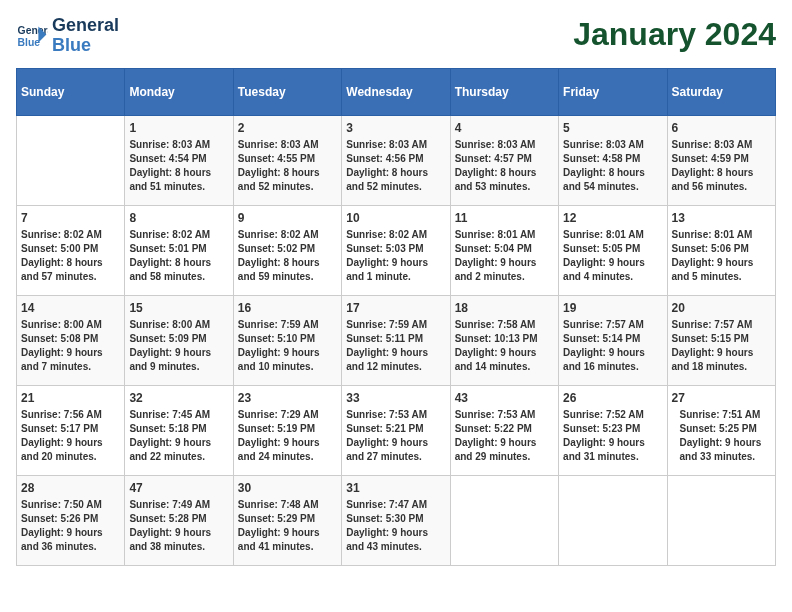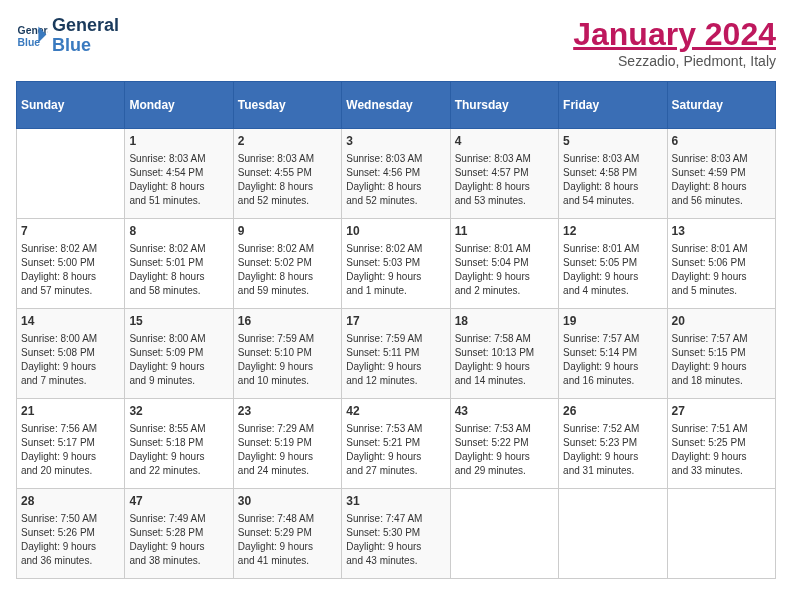--- a/index.html
+++ b/index.html
@@ -30,22 +30,21 @@
       width: 32px;
       height: 32px;
       margin-right: 4px;
     }
     .title-block {
       text-align: right;
     }
     .month-title {
       font-size: 32px;
       font-weight: bold;
-      color: #be185d;
-      text-decoration: underline;
+      color: #14532d;
     }
     .location {
       font-size: 14px;
       color: #555;
     }
     table {
       width: 100%;
       border-collapse: collapse;
       font-size: 11px;
     }
@@ -75,20 +74,21 @@
     .day-number {
       font-weight: bold;
       font-size: 12px;
       margin-bottom: 2px;
       display: block;
     }
     .day-info {
       font-size: 10px;
       color: #333;
       line-height: 1.4;
+      font-weight: bold;
     }
     .empty-cell {
       background: #fff !important;
     }
   </style>
 </head>
 <body>
 
 <div class="header">
   <div class="logo">
@@ -97,21 +97,20 @@
       <text x="2" y="32" font-size="13" font-weight="bold" fill="#3a7abf">Blue</text>
       <polygon points="28,8 38,18 28,28" fill="#3a7abf"></polygon>
     </svg>
     <div>
       <div class="logo-text">General</div>
       <div class="logo-text" style="color:#3a7abf">Blue</div>
     </div>
   </div>
   <div class="title-block">
     <div class="month-title">January 2024</div>
-    <div class="location">Sezzadio, Piedmont, Italy</div>
   </div>
 </div>
 
 <table>
   <thead>
     <tr>
     <th>Sunday</th>
         <th>Monday</th>
         <th>Tuesday</th>
         <th>Wednesday</th>
@@ -271,34 +270,34 @@
       <tr>
         <td>
           <span class="day-number">21</span>
           <div class="day-info" style="white-space: pre-line;">Sunrise: 7:56 AM
 Sunset: 5:17 PM
 Daylight: 9 hours
 and 20 minutes.</div>
         </td>
         <td>
           <span class="day-number">32</span>
-          <div class="day-info" style="white-space: pre-line;">Sunrise: 8:55 AM
+          <div class="day-info" style="white-space: pre-line;">Sunrise: 7:45 AM
 Sunset: 5:18 PM
 Daylight: 9 hours
 and 22 minutes.</div>
         </td>
         <td>
           <span class="day-number">23</span>
           <div class="day-info" style="white-space: pre-line;">Sunrise: 7:29 AM
 Sunset: 5:19 PM
 Daylight: 9 hours
 and 24 minutes.</div>
         </td>
         <td>
-          <span class="day-number">42</span>
+          <span class="day-number">33</span>
           <div class="day-info" style="white-space: pre-line;">Sunrise: 7:53 AM
 Sunset: 5:21 PM
 Daylight: 9 hours
 and 27 minutes.</div>
         </td>
         <td>
           <span class="day-number">43</span>
           <div class="day-info" style="white-space: pre-line;">Sunrise: 7:53 AM
 Sunset: 5:22 PM
 Daylight: 9 hours
@@ -306,21 +305,21 @@
         </td>
         <td>
           <span class="day-number">26</span>
           <div class="day-info" style="white-space: pre-line;">Sunrise: 7:52 AM
 Sunset: 5:23 PM
 Daylight: 9 hours
 and 31 minutes.</div>
         </td>
         <td>
           <span class="day-number">27</span>
-          <div class="day-info" style="white-space: pre-line;">Sunrise: 7:51 AM
+          <div class="day-info" style="white-space: pre-line; margin-left: 8px;">Sunrise: 7:51 AM
 Sunset: 5:25 PM
 Daylight: 9 hours
 and 33 minutes.</div>
         </td>
       </tr>
       <tr>
         <td>
           <span class="day-number">28</span>
           <div class="day-info" style="white-space: pre-line;">Sunrise: 7:50 AM
 Sunset: 5:26 PM

